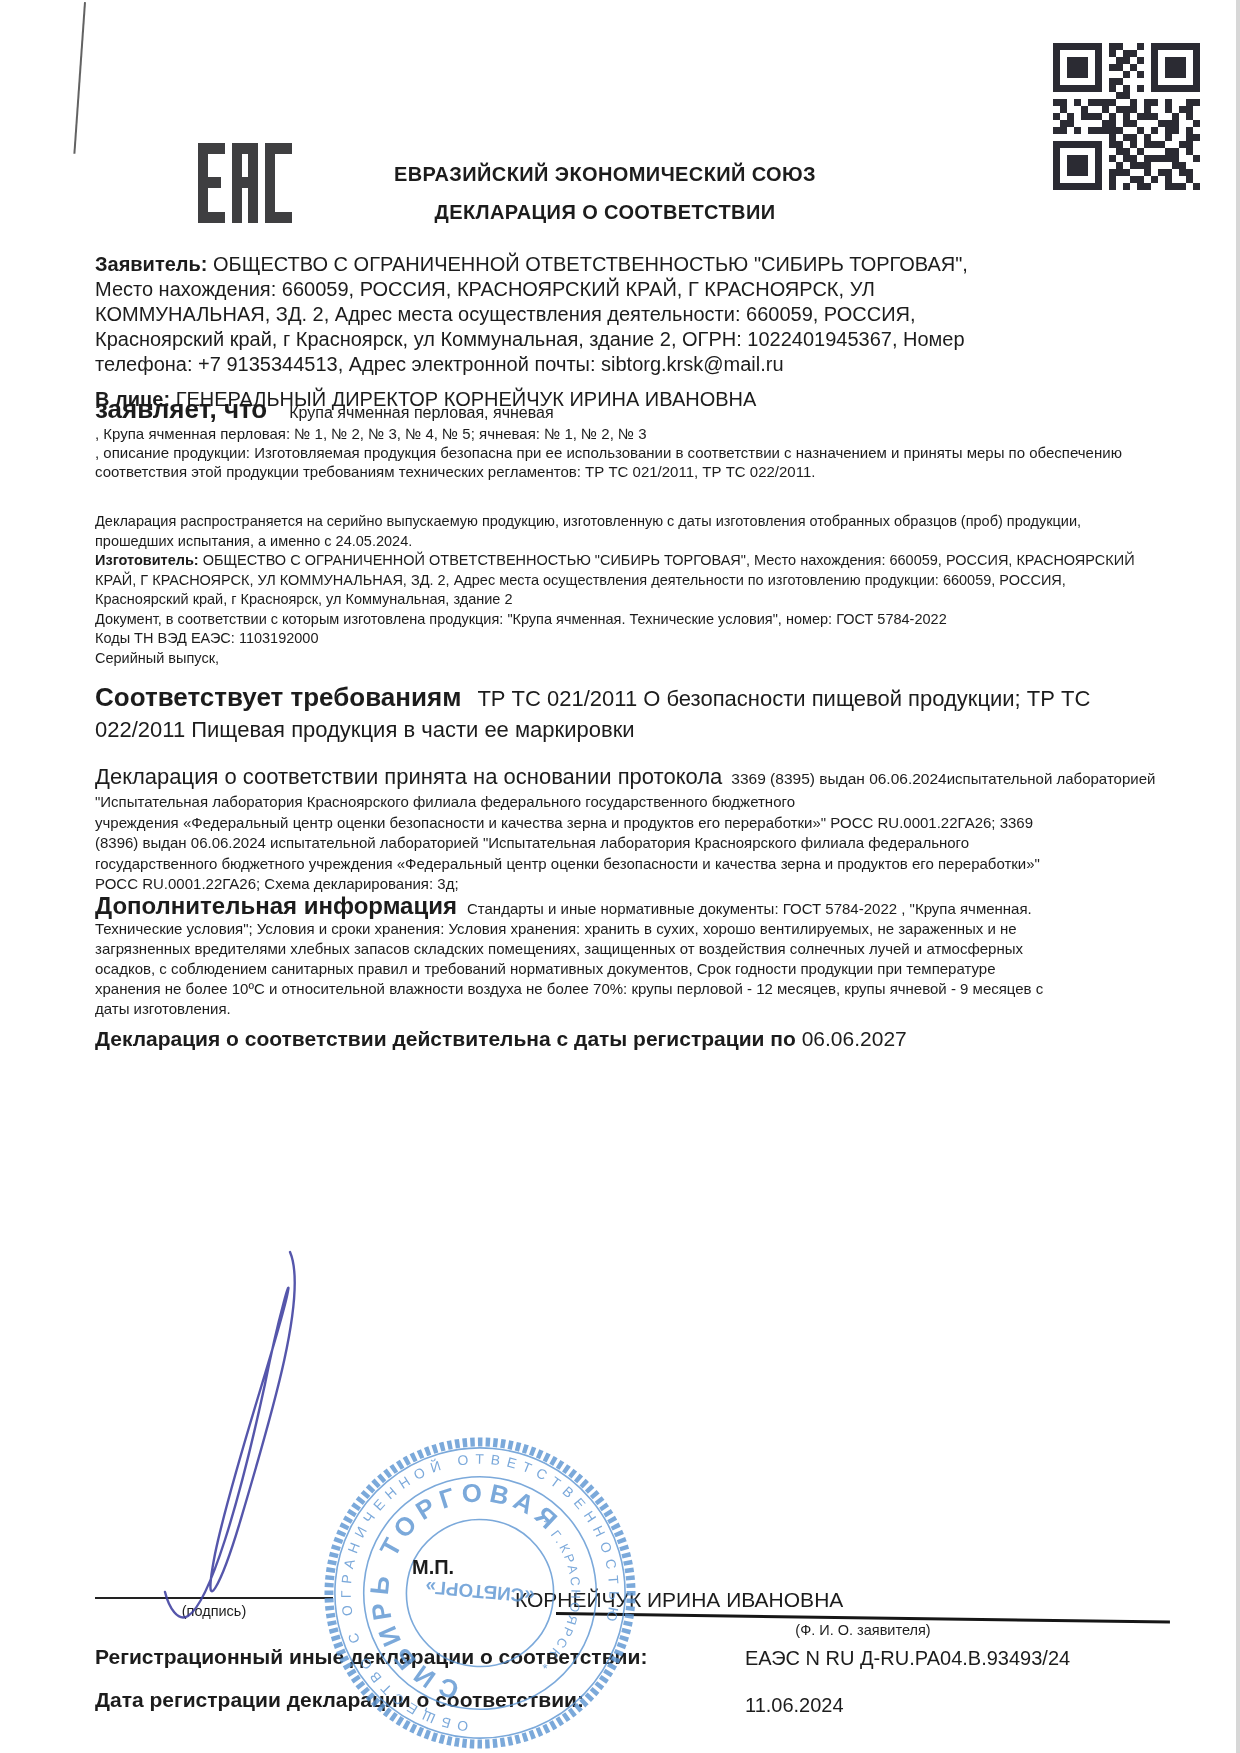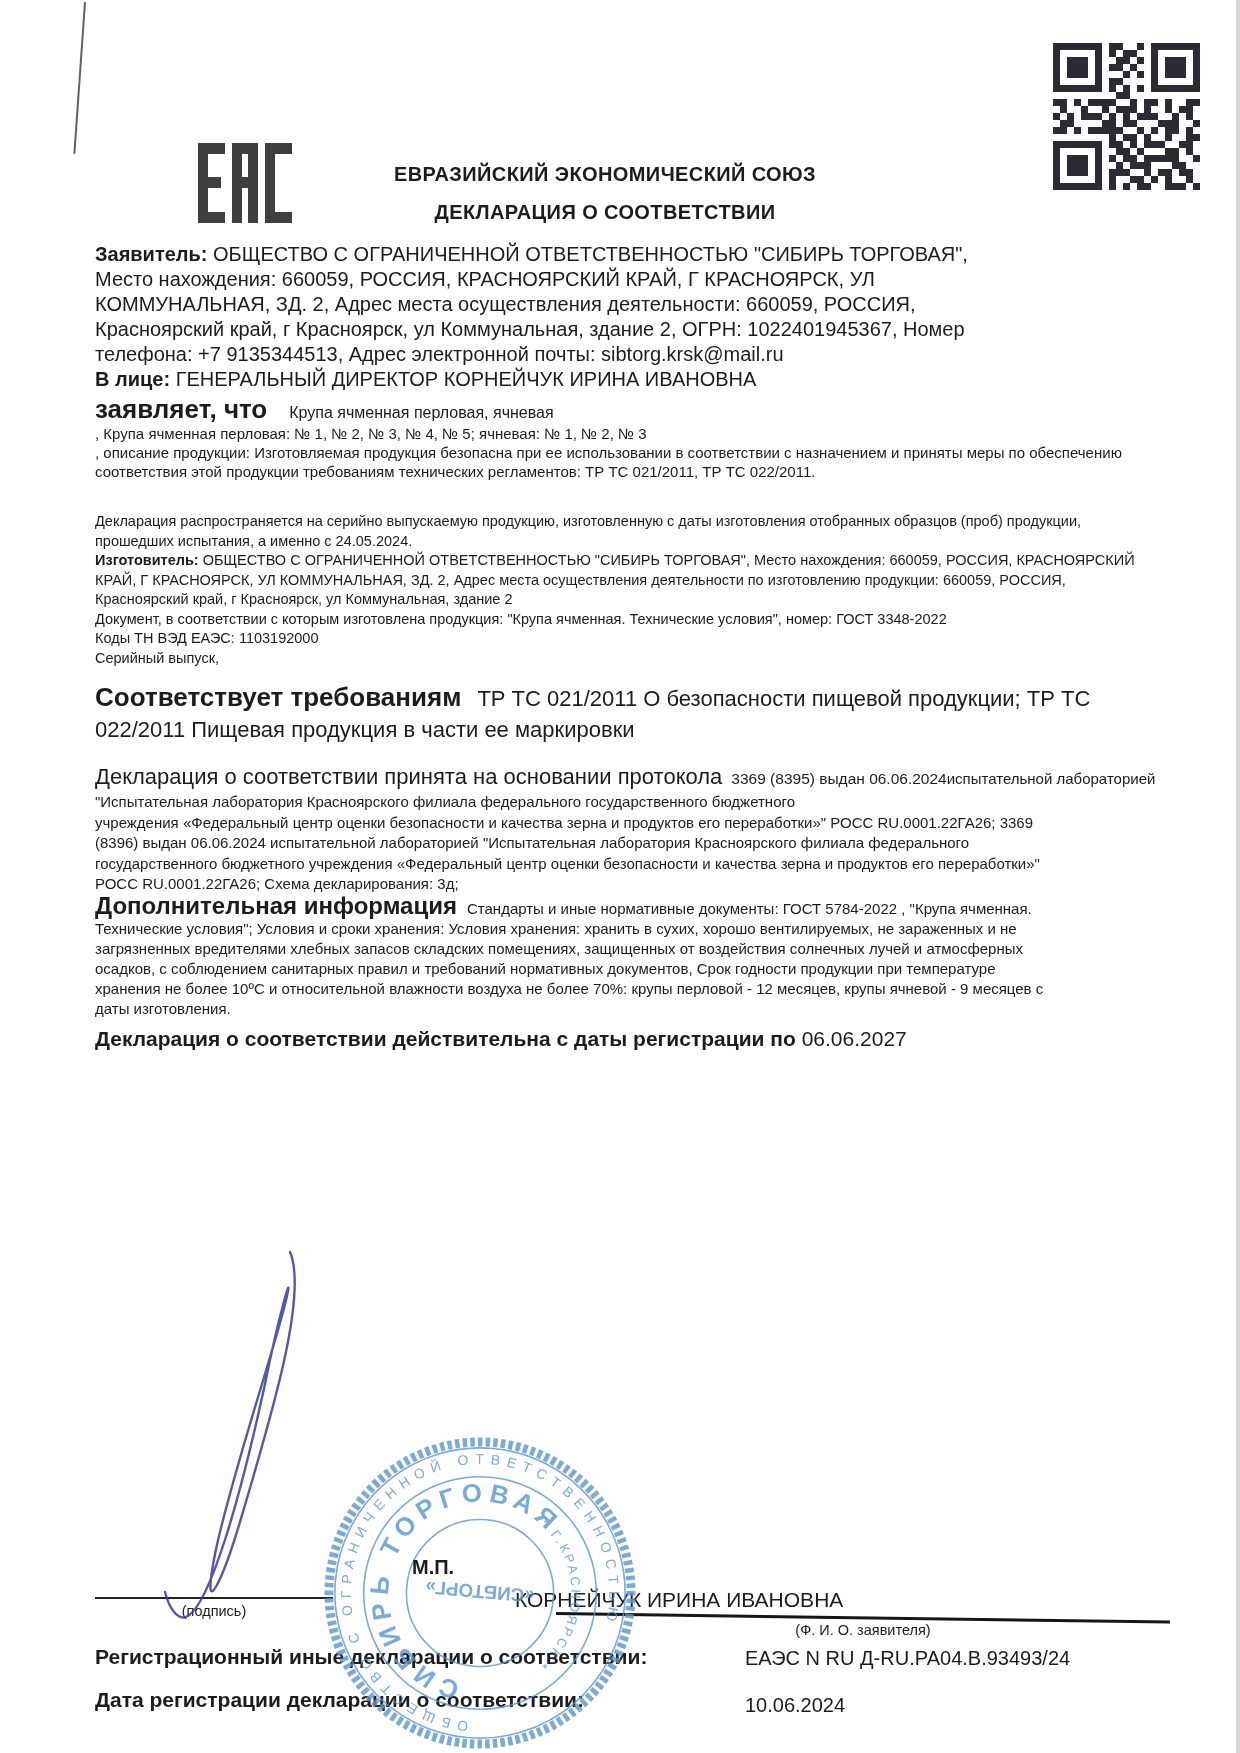--- a/index.html
+++ b/index.html
@@ -9,21 +9,21 @@
     margin:0 auto;
   }
   .abs{position:absolute;}
   p{margin:0;}
   .t{white-space:pre-line;}
   
   #titles{left:90px; top:163px; width:1030px; text-align:center;}
   .doc-title{font-size:20px; font-weight:bold; letter-spacing:.4px;}
   #title-union{margin-bottom:15px;}
   
-  .body-lg{font-size:20px; line-height:25px;}
+  .body-lg{font-size:20px; line-height:25px;margin-top:10px;}
   .small{font-size:14.5px; line-height:19.5px;}
   .dsmall{font-size:15px; line-height:19px;}
   .h-big{font-size:26px; font-weight:bold; line-height:30px;}
   #applicant-block{left:95px; top:242px; width:1075px;}
   #declares-block{left:95px; top:394px; width:1085px;}
   .prod-span{font-size:16px; margin-left:22px; font-weight:normal;}
   #production-block{left:95px; top:512px; width:1090px;}
   #conformity-block{left:95px; top:682px; width:1080px; font-size:22px; line-height:31px; white-space:pre-line;}
   .conf-label{font-size:26px; font-weight:bold;}
   .conf-text{margin-left:16px;}
@@ -551,21 +551,21 @@
     <p class="dsmall t">, описание продукции: Изготовляемая продукция безопасна при ее использовании в соответствии с назначением и приняты меры по обеспечению
 соответствия этой продукции требованиям технических регламентов: ТР ТС 021/2011, ТР ТС 022/2011.</p>
   </div>
 
   <div id="production-block" class="abs">
     <p class="small t">Декларация распространяется на серийно выпускаемую продукцию, изготовленную с даты изготовления отобранных образцов (проб) продукции,
 прошедших испытания, а именно с 24.05.2024.</p>
     <p class="small t"><b>Изготовитель:</b><span> ОБЩЕСТВО С ОГРАНИЧЕННОЙ ОТВЕТСТВЕННОСТЬЮ "СИБИРЬ ТОРГОВАЯ", Место нахождения: 660059, РОССИЯ,  КРАСНОЯРСКИЙ
 КРАЙ, Г КРАСНОЯРСК, УЛ КОММУНАЛЬНАЯ, ЗД. 2, Адрес места осуществления деятельности по изготовлению продукции: 660059, РОССИЯ,
 Красноярский край, г Красноярск, ул Коммунальная, здание 2</span></p>
-    <p class="small t">Документ, в соответствии с которым изготовлена продукция: "Крупа ячменная. Технические условия", номер: ГОСТ 3348-2022</p>
+    <p class="small t">Документ, в соответствии с которым изготовлена продукция: "Крупа ячменная. Технические условия", номер: ГОСТ 5784-2022</p>
     <p class="small">Коды ТН ВЭД ЕАЭС: 1103192000</p>
     <p class="small">Серийный выпуск,</p>
   </div>
 
   <div id="conformity-block" class="abs"><b class="conf-label">Соответствует требованиям</b><span class="conf-text">ТР ТС 021/2011 О безопасности пищевой продукции; ТР ТС
 022/2011 Пищевая продукция в части ее маркировки</span></div>
 
   <div id="basis-block" class="abs t"><b class="basis-label">Декларация о соответствии принята на основании протокола</b><span class="basis-proto">3369 (8395) выдан 06.06.2024</span><span>испытательной лабораторией "Испытательная лаборатория Красноярского филиала федерального государственного бюджетного
 учреждения «Федеральный центр оценки безопасности и качества зерна и продуктов его переработки»" РОСС RU.0001.22ГА26; 3369
 (8396) выдан 06.06.2024  испытательной лабораторией "Испытательная лаборатория Красноярского филиала федерального
@@ -603,15 +603,15 @@
   <div id="mp" class="abs">М.П.</div>
   <div id="sign-line" class="abs"></div>
   <div id="sign-caption" class="abs">(подпись)</div>
   <div id="name" class="abs">КОРНЕЙЧУК ИРИНА ИВАНОВНА</div>
   <div id="name-line" class="abs"></div>
   <div id="name-caption" class="abs">(Ф. И. О. заявителя)</div>
 
   <div id="reg-num-label" class="abs reg-label">Регистрационный иные декларации о соответствии:</div>
   <div id="reg-num-value" class="abs reg-value">ЕАЭС N RU Д-RU.РА04.В.93493/24</div>
   <div id="reg-date-label" class="abs reg-label">Дата регистрации декларации о соответствии:</div>
-  <div id="reg-date-value" class="abs reg-value">10.06.2024</div>
+  <div id="reg-date-value" class="abs reg-value">11.06.2024</div>
 
 </div>
 
 </body></html>

